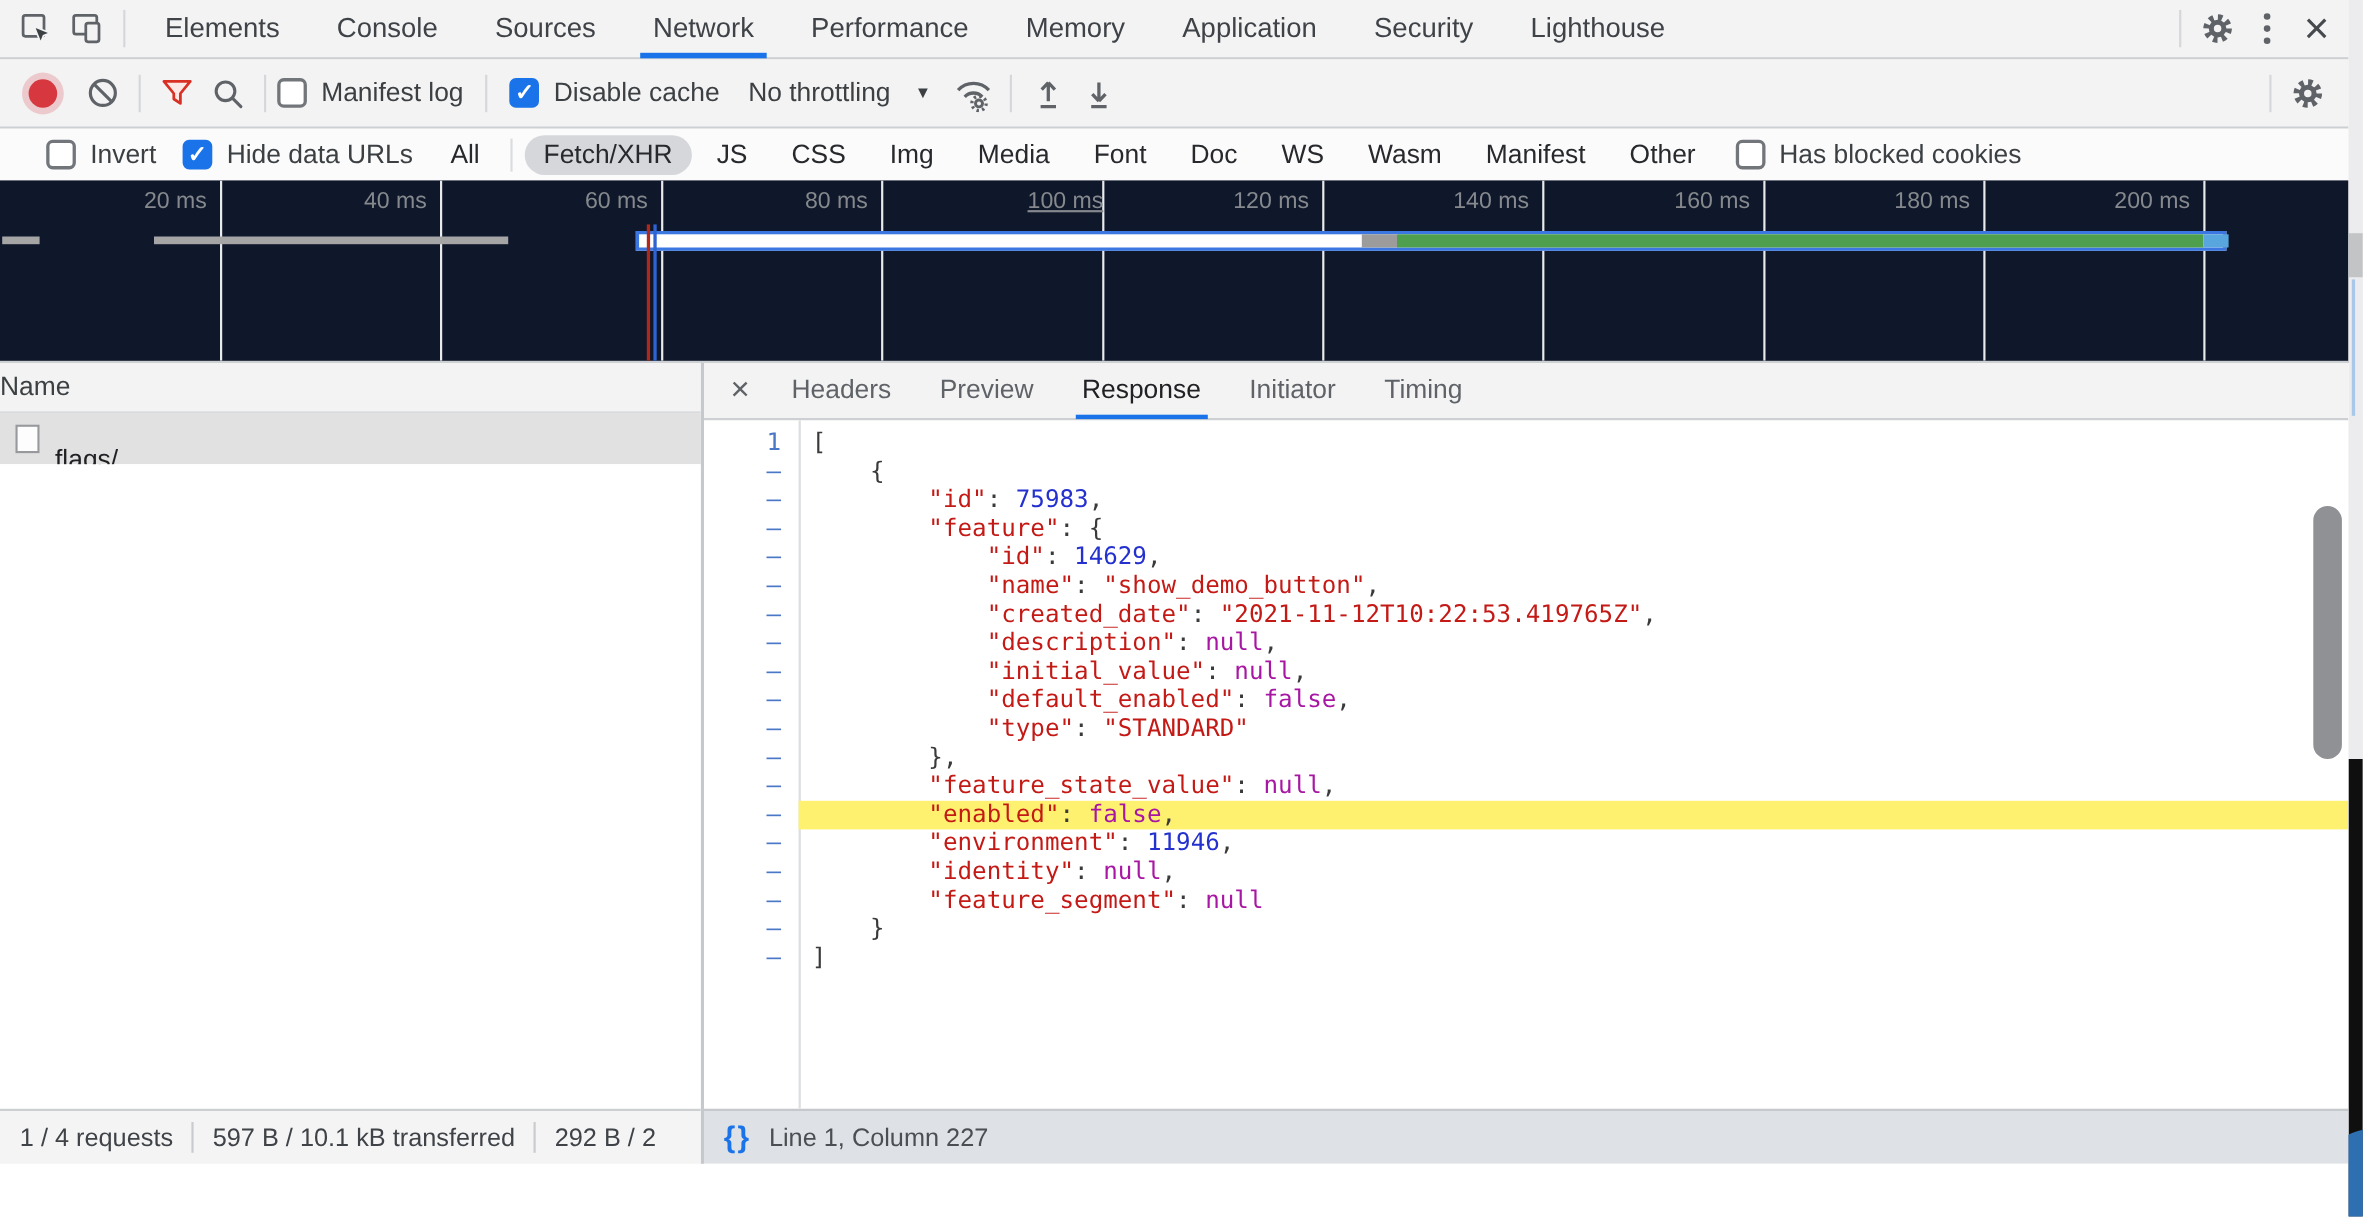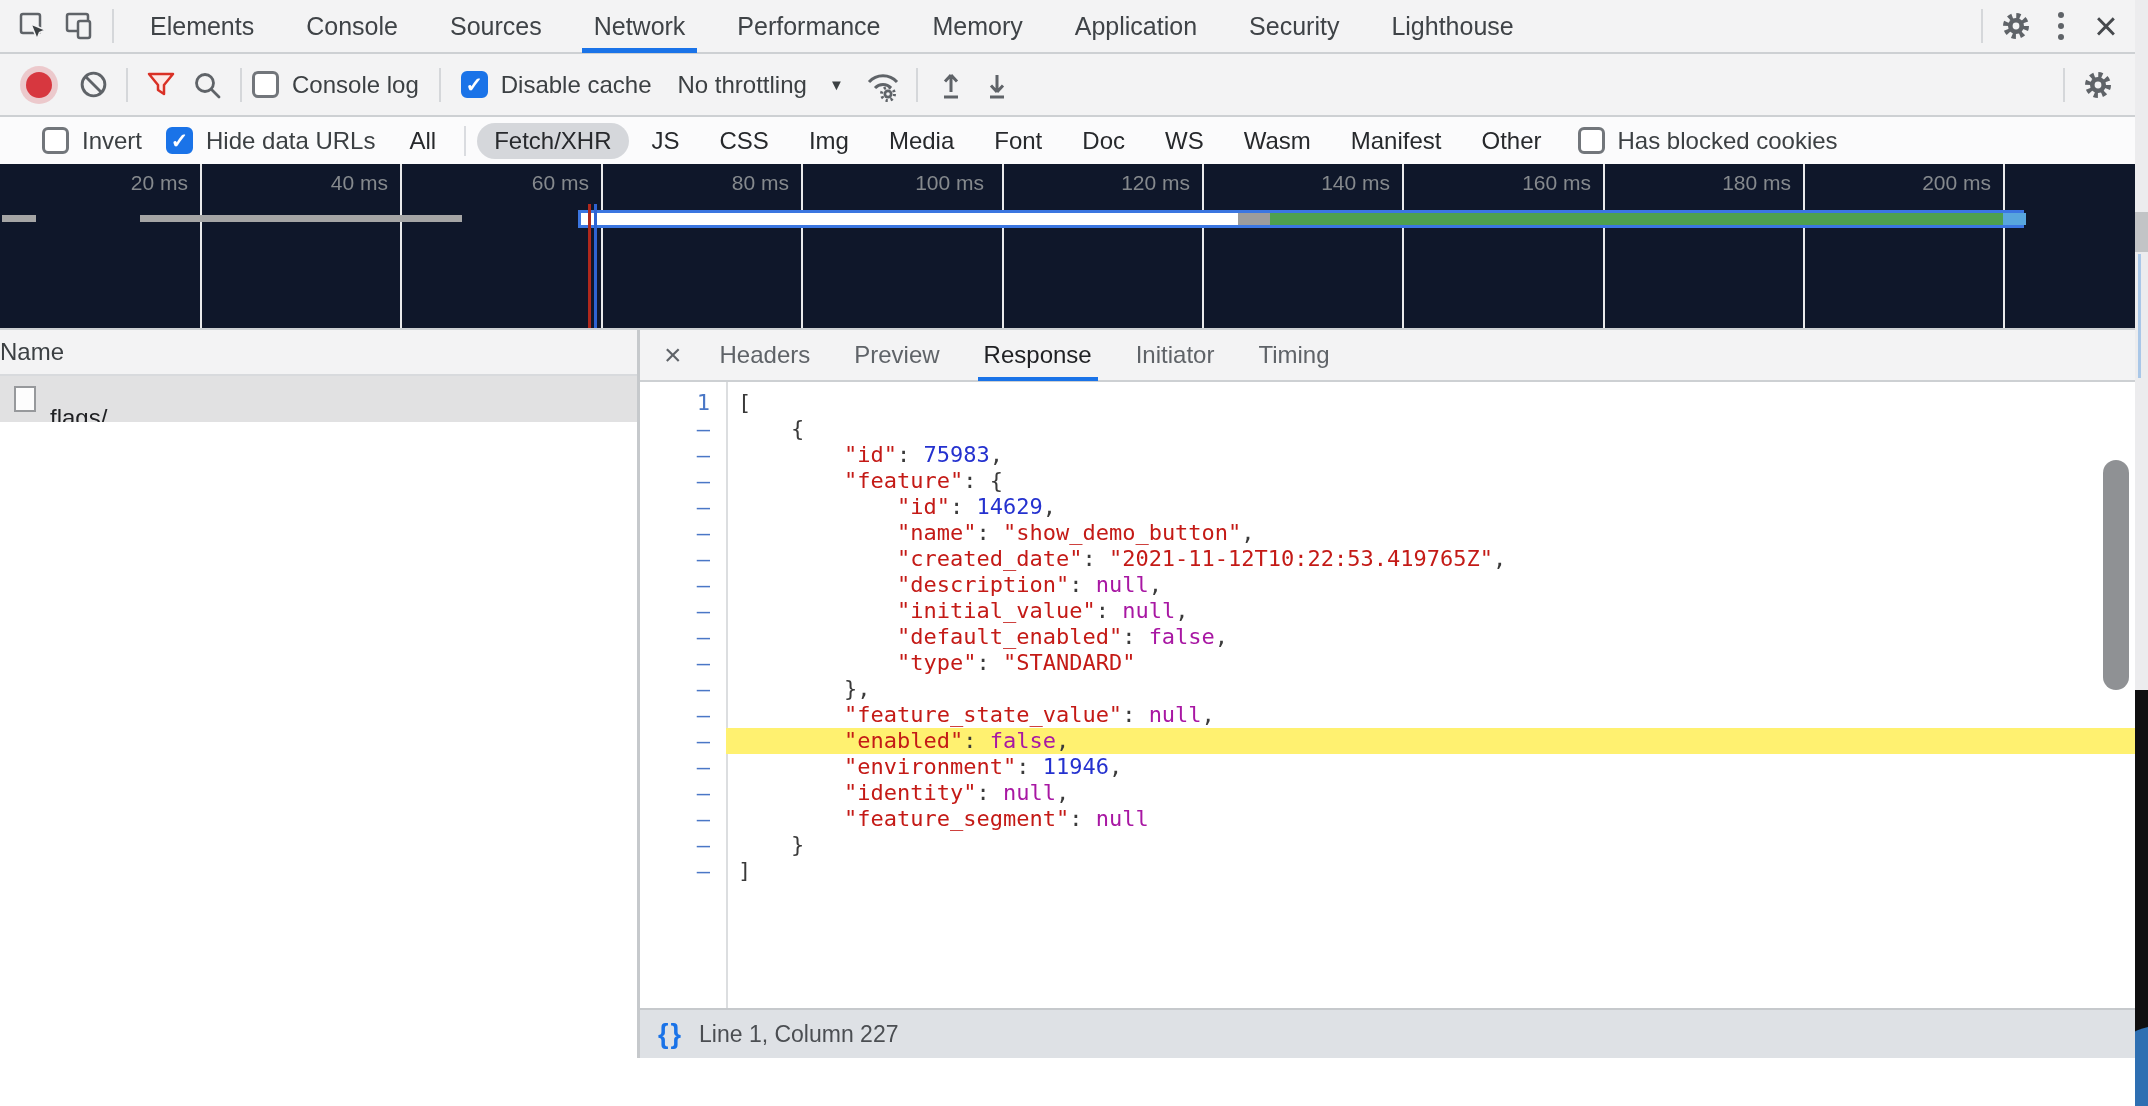--- a/index.html
+++ b/index.html
@@ -170,21 +170,21 @@
       </svg>
     </div>
     <div class="icon-btn">
       <svg width="30" height="30" viewBox="0 0 30 30">
         <circle cx="13" cy="13" r="8.5" fill="none" stroke="#5f6368" stroke-width="2.8"></circle>
         <line x1="19.5" y1="19.5" x2="27" y2="27" stroke="#5f6368" stroke-width="2.8" stroke-linecap="round"></line>
       </svg>
     </div>
     <div class="vsep"></div>
     <span class="cb"></span>
-    <span class="cb-label">Console log</span>
+    <span class="cb-label">Manifest log</span>
     <div class="vsep" style="margin:0 20px;"></div>
     <span class="cb checked"></span>
     <span class="cb-label">Disable cache</span>
     <div class="throttle">
       <span class="throttle-label">No throttling</span>
     </div>
     <div class="tb-gap"></div>
     <div class="icon-btn">
       <svg width="36" height="34" viewBox="0 0 36 34">
         <path d="M4 14 a19 19 0 0 1 28 0" fill="none" stroke="#5f6368" stroke-width="3"></path>
@@ -250,21 +250,21 @@
     <div class="ov-canvas">
         <div class="grid" style="left: 200px;"></div>
         <div class="tick" style="left: 28px;">20 ms</div>
         <div class="grid" style="left: 400px;"></div>
         <div class="tick" style="left: 228px;">40 ms</div>
         <div class="grid" style="left: 601px;"></div>
         <div class="tick" style="left: 429px;">60 ms</div>
         <div class="grid" style="left: 801px;"></div>
         <div class="tick" style="left: 629px;">80 ms</div>
         <div class="grid" style="left: 1002px;"></div>
-        <div class="tick" style="left: 824px;">100 ms</div>
+        <div class="tick" style="left: 843px; text-decoration: underline;">100 ms</div>
         <div class="grid" style="left: 1202px;"></div>
         <div class="tick" style="left: 1030px;">120 ms</div>
         <div class="grid" style="left: 1402px;"></div>
         <div class="tick" style="left: 1230px;">140 ms</div>
         <div class="grid" style="left: 1603px;"></div>
         <div class="tick" style="left: 1431px;">160 ms</div>
         <div class="grid" style="left: 1803px;"></div>
         <div class="tick" style="left: 1631px;">180 ms</div>
         <div class="grid" style="left: 2003px;"></div>
         <div class="tick" style="left: 1831px;">200 ms</div>
@@ -284,20 +284,27 @@
 
     <div class="left-panel">
       <div class="name-header">
         <span>Name</span>
       </div>
       <div class="req-row">
         <span class="req-icon"></span>
         <span class="req-name">flags/</span>
       </div>
       <div class="left-fill"></div>
+      <div class="status-left">
+        <span class="status-item">1 / 4 requests</span>
+        <div class="status-sep"></div>
+        <span class="status-item">597 B / 10.1 kB transferred</span>
+        <div class="status-sep"></div>
+        <span class="status-item clipped">292 B / 2</span>
+      </div>
     </div>
 
     <div class="right-panel">
       <div class="resp-tabs">
         <span class="resp-close">×</span>
         <div class="rtab">Headers</div>
         <div class="rtab">Preview</div>
         <div class="rtab active">Response</div>
         <div class="rtab">Initiator</div>
         <div class="rtab">Timing</div>

